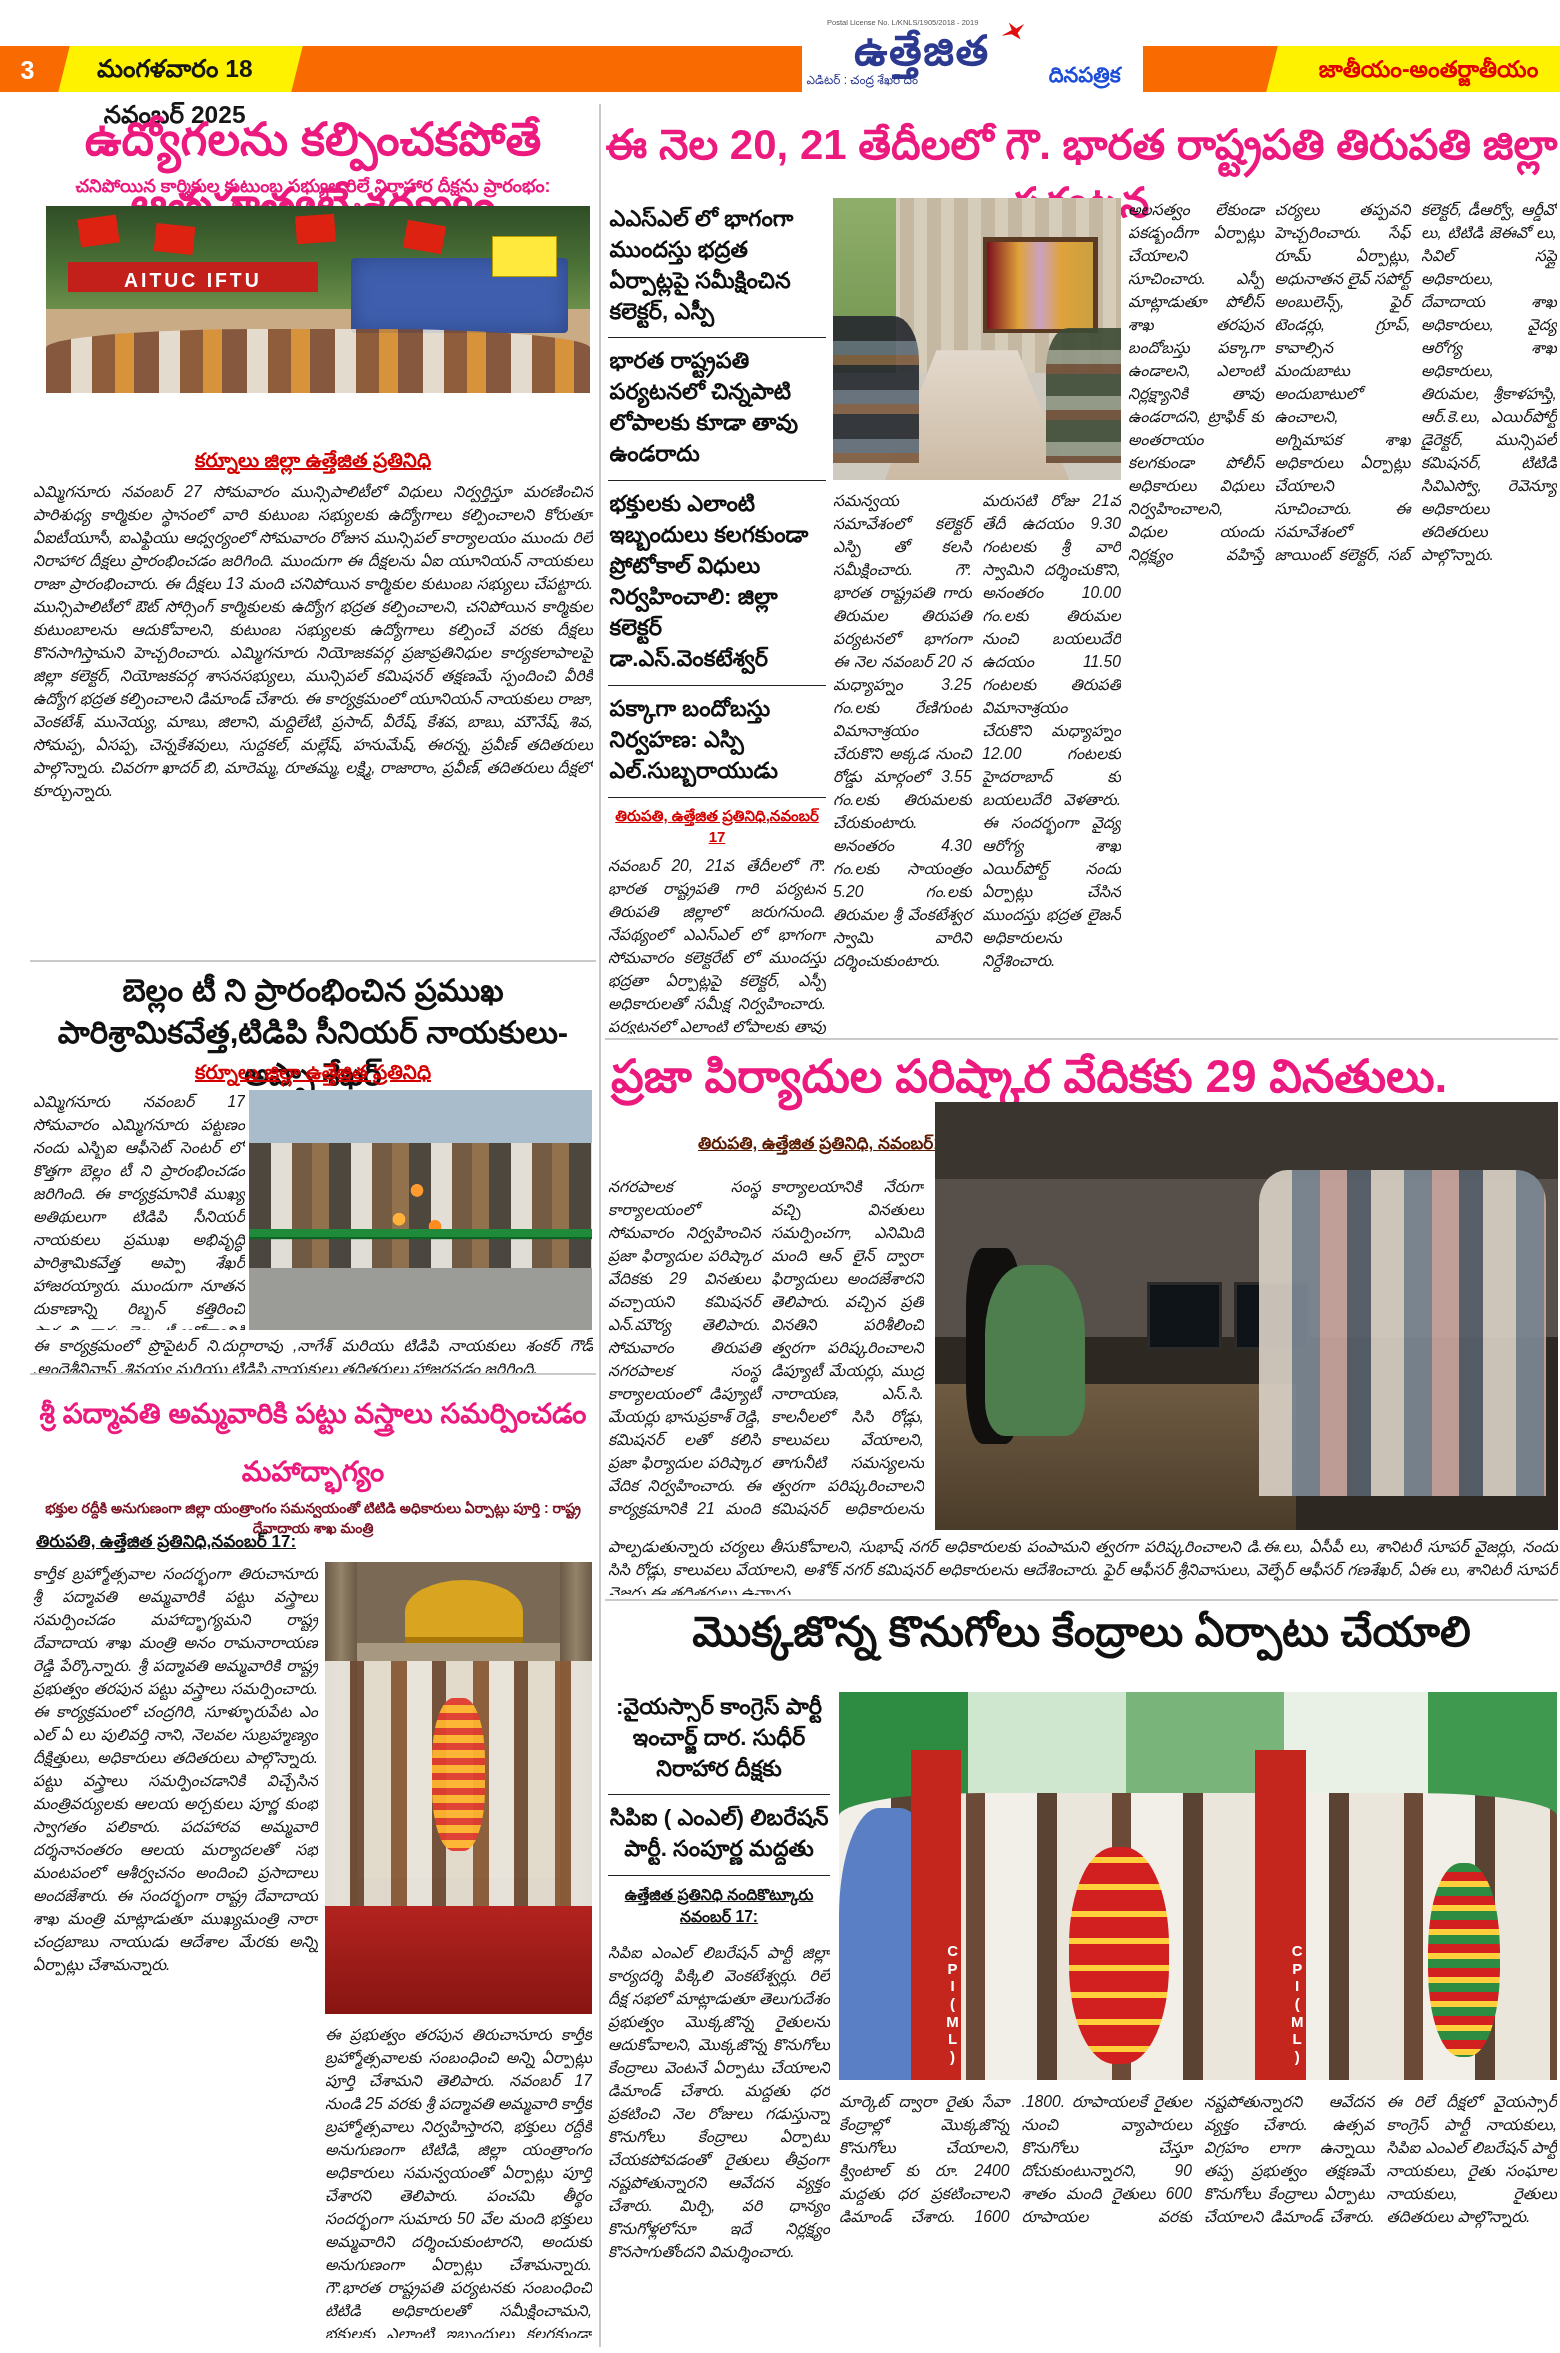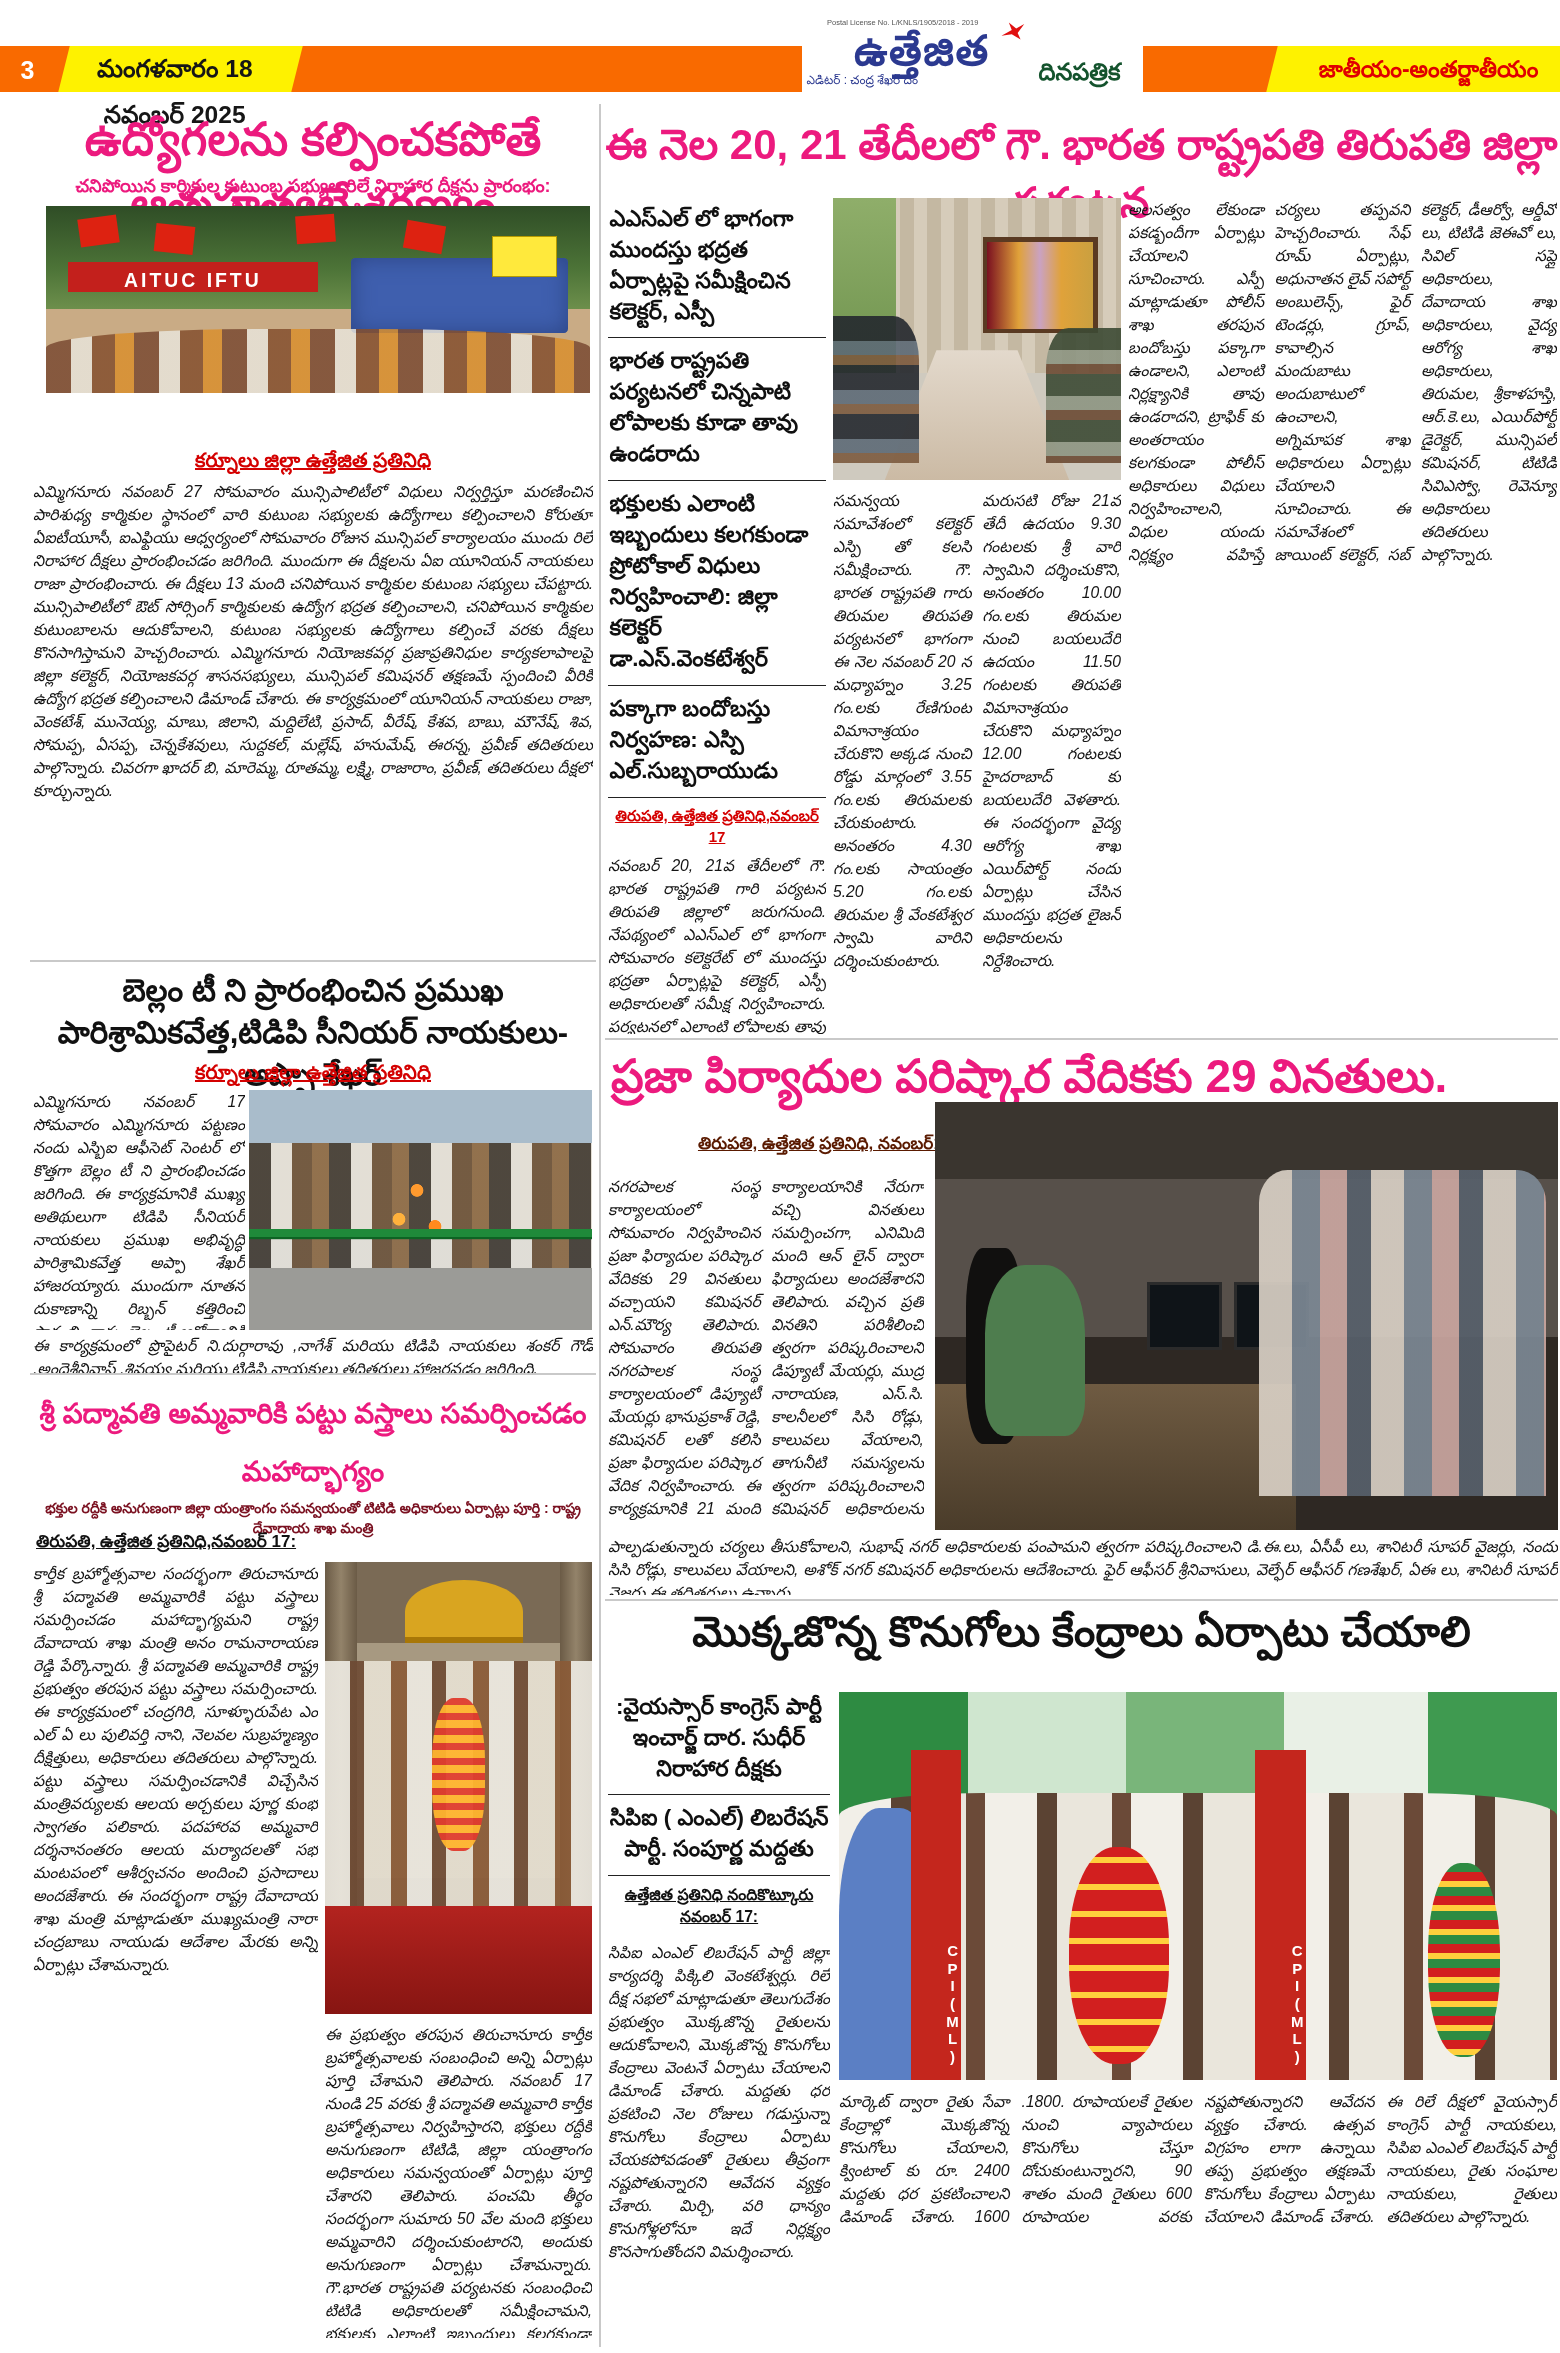--- a/index.html
+++ b/index.html
@@ -16,21 +16,21 @@
   .plate.natl { left:1272px; width:313px; transform:skewX(-14deg); }
   .plate span { display:block; transform:skewX(14deg); text-align:center; line-height:46px;
                 font-weight:bold; font-size:24.6px; }
   .plate.natl span { color:#e00000; font-size:23px; }
   .logobox { position:absolute; left:802px; top:15px; width:341px; height:78px; background:#ffffff; }
   .postal { position:absolute; left:25px; top:3px; font-size:7.5px; color:#555; }
   .masthead { position:absolute; left:52px; top:12px; font-size:42px; font-weight:bold;
               color:#2b3990; letter-spacing:1.5px; }
   .dove { position:absolute; left:198px; top:6px; width:25px; height:19.4px; }
   .editorline { position:absolute; left:4.5px; bottom:3px; font-size:12px; color:#2b3990; font-weight:normal; }
-  .dailytag { position:absolute; right:22.4px; bottom:1.5px; font-size:24px; font-weight:bold; color:#14532d; }
+  .dailytag { position:absolute; right:22.4px; bottom:1.5px; font-size:21px; font-weight:bold; color:#1d4ed8; }
 
   
   .hl-pink { color:#ec1a7e; font-weight:bold; text-align:center; position:absolute; }
   .hl-black { color:#111; font-weight:bold; text-align:center; position:absolute; }
   .sub-pink { color:#ec1a7e; font-weight:bold; text-align:center; position:absolute; }
   .dl-red { color:#d40000; font-weight:bold; text-align:center; position:absolute; font-size:20px; }
   .dl-red u, .dl-dark u { text-decoration:underline; }
   .dl-dark { color:#5a1a00; font-weight:bold; position:absolute; font-size:17px; }
   .body-txt { position:absolute; font-size:15.7px; line-height:23px; text-align:justify; color:#141414;
               overflow:hidden;font-style:italic; }

